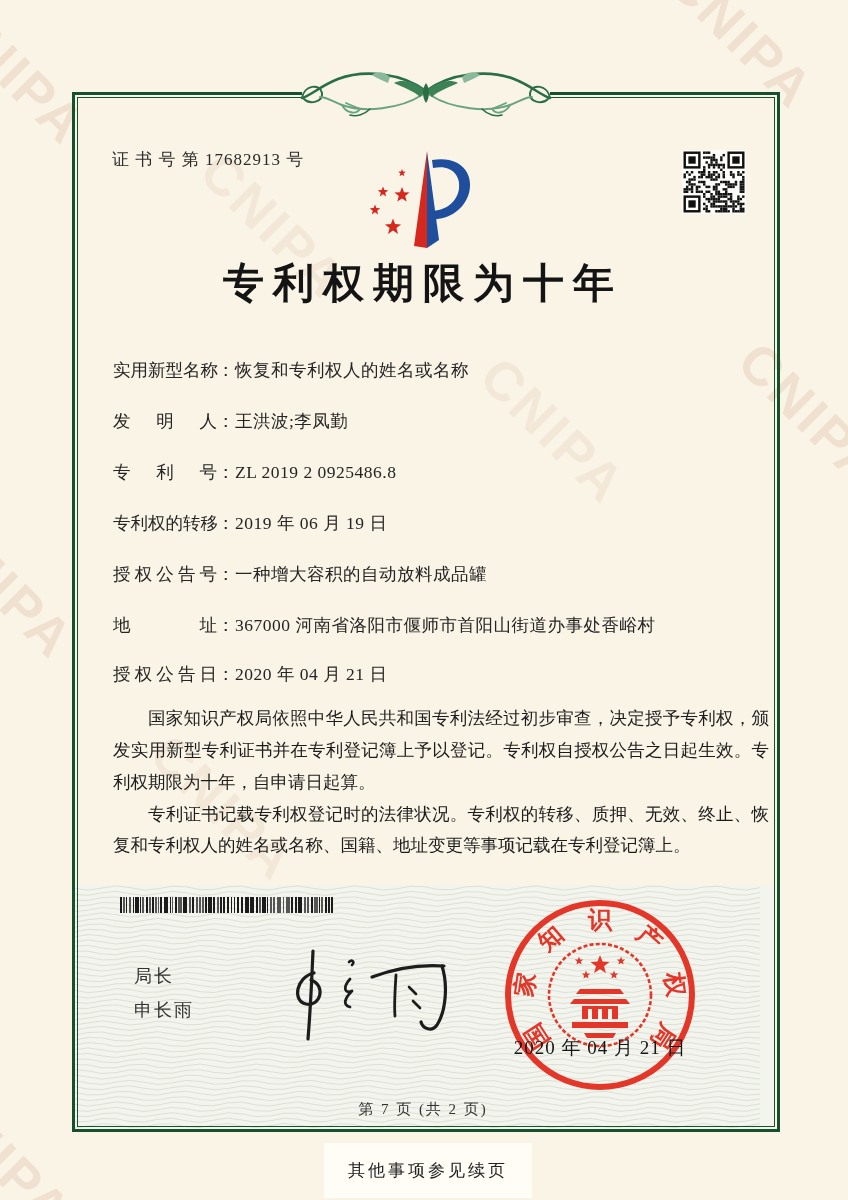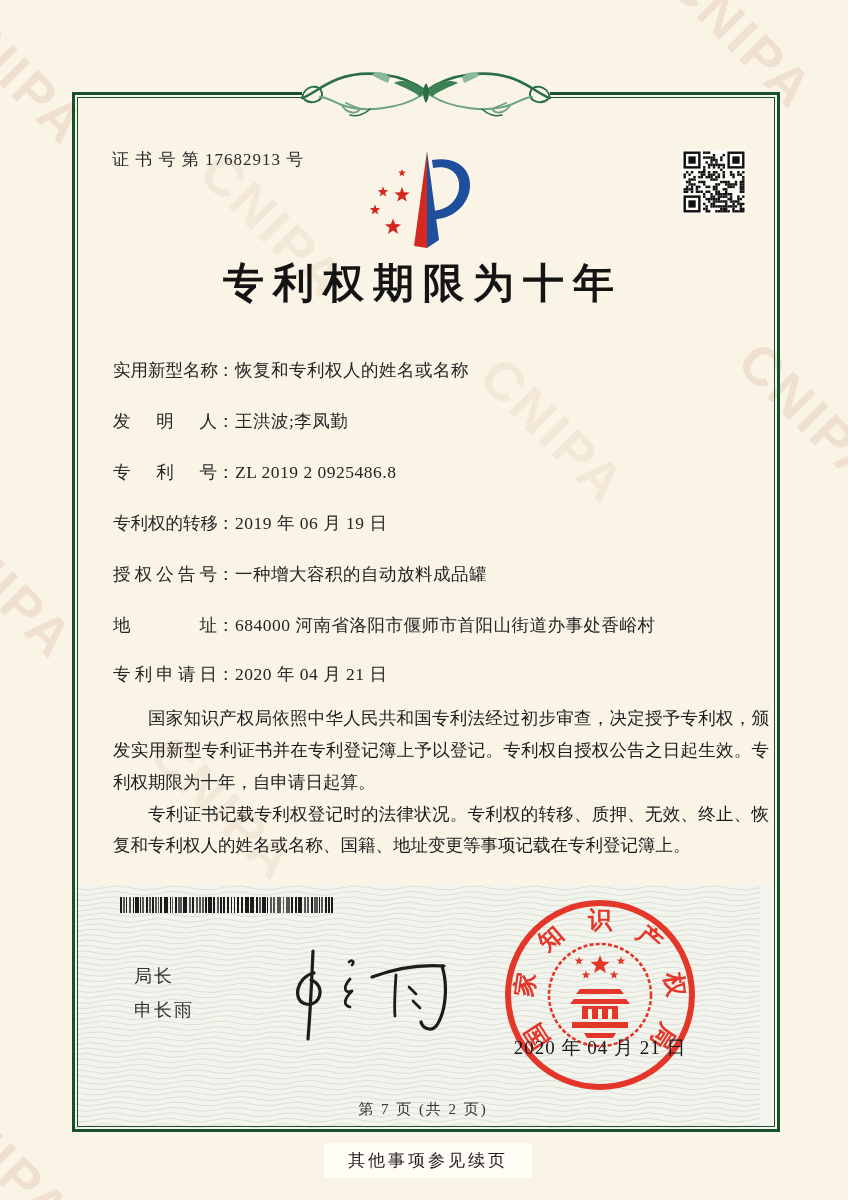--- a/index.html
+++ b/index.html
@@ -68,21 +68,21 @@
   .seal-date{
     position:absolute; left:500px; top:1035px; width:200px; z-index:8;
     text-align:center; font-size:19px; color:#161616; letter-spacing:1px; white-space:nowrap;
   }
   .page-no{
     position:absolute; left:72px; top:1100px; width:702px; z-index:6;
     text-align:center; font-size:15px; color:#333; letter-spacing:2px;
   }
   .continuation{
     position:absolute; left:324px; top:1143px; z-index:6;
-    background:#fffdf6; padding:6px 24px; font-size:17px; color:#222; letter-spacing:3px;text-align:center;
+    background:#fffdf6; padding:16px 24px; font-size:17px; color:#222; letter-spacing:3px;text-align:center;
   }
 </style>
 </head>
 <body>
 
 <div id="page">
 
   <svg id="band" width="698" height="243">
       <rect width="698" height="243" fill="#f2f4ed"></rect>
       <path d="M0,3.0 L0,3.4 L14,5.1 L28,3.0 L42,0.9 L56,2.6 L70,5.0 L84,3.8 L98,1.2 L112,1.8 L126,4.6 L140,4.5 L154,1.7 L168,1.2 L182,4.0 L196,4.9 L210,2.4 L224,0.9 L238,3.2 L252,5.1 L266,3.2 L280,0.9 L294,2.4 L308,4.9 L322,4.0 L336,1.3 L350,1.7 L364,4.5 L378,4.6 L392,1.8 L406,1.2 L420,3.8 L434,5.0 L448,2.6 L462,0.9 L476,3.0 L490,5.1 L504,3.4 L518,1.0 L532,2.2 L546,4.9 L560,4.1 L574,1.3 L588,1.5 L602,4.4 L616,4.7 L630,2.0 L644,1.1 L658,3.7 L672,5.0 L686,2.7" fill="none" stroke="#ccd4c2" stroke-width="0.8" opacity="0.75"></path>
@@ -421,24 +421,24 @@
     <div class="frow" style="top:460px;">
       <span class="flabel">专利号</span><span class="fcolon">：</span><span class="fvalue">ZL 2019 2 0925486.8</span>
     </div>
     <div class="frow" style="top:511px;">
       <span class="flabel">专利权的转移</span><span class="fcolon">：</span><span class="fvalue">2019 年 06 月 19 日</span>
     </div>
     <div class="frow" style="top:562px;">
       <span class="flabel">授权公告号</span><span class="fcolon">：</span><span class="fvalue">一种增大容积的自动放料成品罐</span>
     </div>
     <div class="frow" style="top:613px;">
-      <span class="flabel">地址</span><span class="fcolon">：</span><span class="fvalue">684000 河南省洛阳市偃师市首阳山街道办事处香峪村</span>
+      <span class="flabel">地址</span><span class="fcolon">：</span><span class="fvalue">367000 河南省洛阳市偃师市首阳山街道办事处香峪村</span>
     </div>
     <div class="frow" style="top:662px; width:660px;">
-      <span class="flabel">专利申请日</span><span class="fcolon">：</span><span class="fvalue">2020 年 04 月 21 日</span>
+      <span class="flabel">授权公告日</span><span class="fcolon">：</span><span class="fvalue">2020 年 04 月 21 日</span>
     </div>
   </div>
 
   <div class="body-text">
     <p>国家知识产权局依照中华人民共和国专利法经过初步审查，决定授予专利权，颁发实用新型专利证书并在专利登记簿上予以登记。专利权自授权公告之日起生效。专利权期限为十年，自申请日起算。</p>
     <p>专利证书记载专利权登记时的法律状况。专利权的转移、质押、无效、终止、恢复和专利权人的姓名或名称、国籍、地址变更等事项记载在专利登记簿上。</p>
   </div>
 
   <div id="barcode"><i style="width: 2px; background: rgb(27, 27, 27);"></i><i style="width: 1px; background: transparent;"></i><i style="width: 2px; background: rgb(85, 85, 85);"></i><i style="width: 1px; background: transparent;"></i><i style="width: 1px; background: rgb(27, 27, 27);"></i><i style="width: 2px; background: transparent;"></i><i style="width: 2px; background: rgb(85, 85, 85);"></i><i style="width: 2px; background: transparent;"></i><i style="width: 1px; background: rgb(27, 27, 27);"></i><i style="width: 1px; background: transparent;"></i><i style="width: 4px; background: rgb(27, 27, 27);"></i><i style="width: 1px; background: transparent;"></i><i style="width: 1px; background: rgb(27, 27, 27);"></i><i style="width: 1px; background: transparent;"></i><i style="width: 2px; background: rgb(85, 85, 85);"></i><i style="width: 2px; background: transparent;"></i><i style="width: 2px; background: rgb(27, 27, 27);"></i><i style="width: 1px; background: transparent;"></i><i style="width: 2px; background: rgb(85, 85, 85);"></i><i style="width: 1px; background: transparent;"></i><i style="width: 2px; background: rgb(27, 27, 27);"></i><i style="width: 1px; background: transparent;"></i><i style="width: 2px; background: rgb(85, 85, 85);"></i><i style="width: 1px; background: transparent;"></i><i style="width: 1px; background: rgb(85, 85, 85);"></i><i style="width: 1px; background: transparent;"></i><i style="width: 2px; background: rgb(27, 27, 27);"></i><i style="width: 2px; background: transparent;"></i><i style="width: 4px; background: rgb(27, 27, 27);"></i><i style="width: 2px; background: transparent;"></i><i style="width: 1px; background: rgb(27, 27, 27);"></i><i style="width: 1px; background: transparent;"></i><i style="width: 1px; background: rgb(85, 85, 85);"></i><i style="width: 2px; background: transparent;"></i><i style="width: 2px; background: rgb(27, 27, 27);"></i><i style="width: 1px; background: transparent;"></i><i style="width: 4px; background: rgb(85, 85, 85);"></i><i style="width: 1px; background: transparent;"></i><i style="width: 4px; background: rgb(27, 27, 27);"></i><i style="width: 2px; background: transparent;"></i><i style="width: 2px; background: rgb(85, 85, 85);"></i><i style="width: 1px; background: transparent;"></i><i style="width: 2px; background: rgb(27, 27, 27);"></i><i style="width: 2px; background: transparent;"></i><i style="width: 2px; background: rgb(85, 85, 85);"></i><i style="width: 1px; background: transparent;"></i><i style="width: 2px; background: rgb(85, 85, 85);"></i><i style="width: 1px; background: transparent;"></i><i style="width: 2px; background: rgb(85, 85, 85);"></i><i style="width: 1px; background: transparent;"></i><i style="width: 2px; background: rgb(27, 27, 27);"></i><i style="width: 1px; background: transparent;"></i><i style="width: 4px; background: rgb(27, 27, 27);"></i><i style="width: 1px; background: transparent;"></i><i style="width: 2px; background: rgb(27, 27, 27);"></i><i style="width: 2px; background: transparent;"></i><i style="width: 2px; background: rgb(85, 85, 85);"></i><i style="width: 1px; background: transparent;"></i><i style="width: 2px; background: rgb(27, 27, 27);"></i><i style="width: 1px; background: transparent;"></i><i style="width: 2px; background: rgb(27, 27, 27);"></i><i style="width: 2px; background: transparent;"></i><i style="width: 2px; background: rgb(27, 27, 27);"></i><i style="width: 2px; background: transparent;"></i><i style="width: 1px; background: rgb(27, 27, 27);"></i><i style="width: 2px; background: transparent;"></i><i style="width: 1px; background: rgb(27, 27, 27);"></i><i style="width: 2px; background: transparent;"></i><i style="width: 2px; background: rgb(27, 27, 27);"></i><i style="width: 2px; background: transparent;"></i><i style="width: 2px; background: rgb(27, 27, 27);"></i><i style="width: 2px; background: transparent;"></i><i style="width: 4px; background: rgb(27, 27, 27);"></i><i style="width: 1px; background: transparent;"></i><i style="width: 4px; background: rgb(27, 27, 27);"></i><i style="width: 2px; background: transparent;"></i><i style="width: 2px; background: rgb(27, 27, 27);"></i><i style="width: 1px; background: transparent;"></i><i style="width: 2px; background: rgb(85, 85, 85);"></i><i style="width: 1px; background: transparent;"></i><i style="width: 4px; background: rgb(27, 27, 27);"></i><i style="width: 1px; background: transparent;"></i><i style="width: 1px; background: rgb(27, 27, 27);"></i><i style="width: 2px; background: transparent;"></i><i style="width: 2px; background: rgb(85, 85, 85);"></i><i style="width: 1px; background: transparent;"></i><i style="width: 2px; background: rgb(85, 85, 85);"></i><i style="width: 2px; background: transparent;"></i><i style="width: 4px; background: rgb(85, 85, 85);"></i><i style="width: 2px; background: transparent;"></i><i style="width: 1px; background: rgb(85, 85, 85);"></i><i style="width: 2px; background: transparent;"></i><i style="width: 4px; background: rgb(85, 85, 85);"></i><i style="width: 1px; background: transparent;"></i><i style="width: 2px; background: rgb(27, 27, 27);"></i><i style="width: 2px; background: transparent;"></i><i style="width: 2px; background: rgb(27, 27, 27);"></i><i style="width: 1px; background: transparent;"></i><i style="width: 4px; background: rgb(27, 27, 27);"></i><i style="width: 2px; background: transparent;"></i><i style="width: 2px; background: rgb(85, 85, 85);"></i><i style="width: 1px; background: transparent;"></i><i style="width: 2px; background: rgb(85, 85, 85);"></i><i style="width: 2px; background: transparent;"></i><i style="width: 2px; background: rgb(27, 27, 27);"></i><i style="width: 1px; background: transparent;"></i><i style="width: 4px; background: rgb(85, 85, 85);"></i><i style="width: 1px; background: transparent;"></i><i style="width: 1px; background: rgb(27, 27, 27);"></i><i style="width: 1px; background: transparent;"></i><i style="width: 2px; background: rgb(85, 85, 85);"></i><i style="width: 2px; background: transparent;"></i><i style="width: 2px; background: rgb(27, 27, 27);"></i><i style="width: 1px; background: transparent;"></i><i style="width: 2px; background: rgb(27, 27, 27);"></i><i style="width: 1px; background: transparent;"></i><i style="width: 2px; background: rgb(27, 27, 27);"></i><i style="width: 1px; background: transparent;"></i></div>
 

